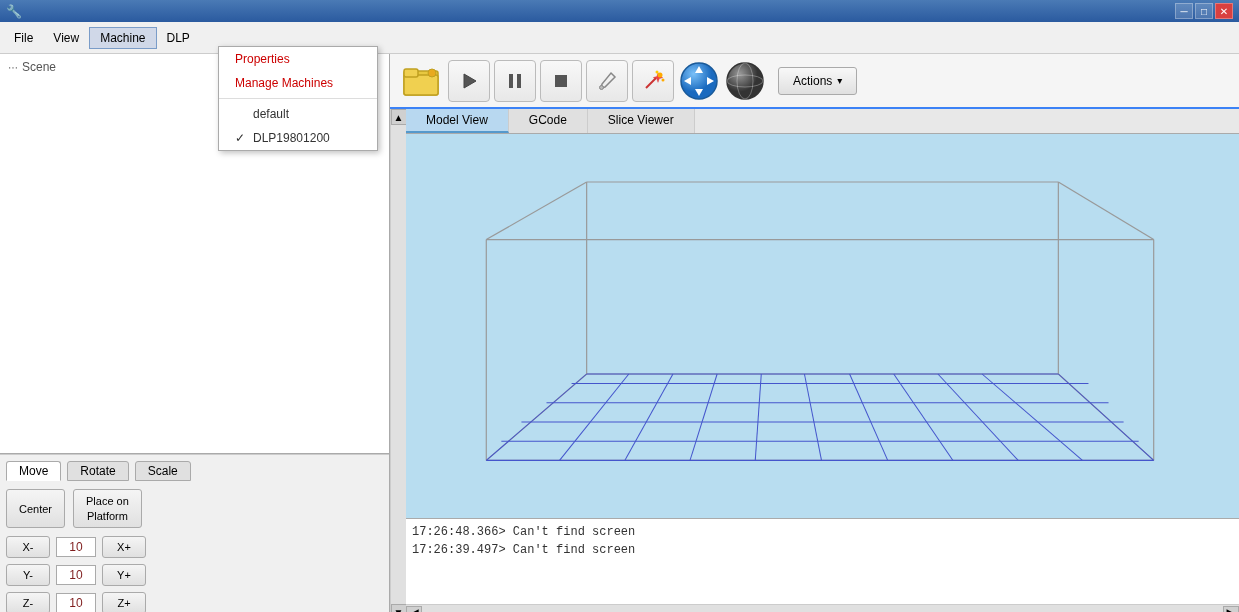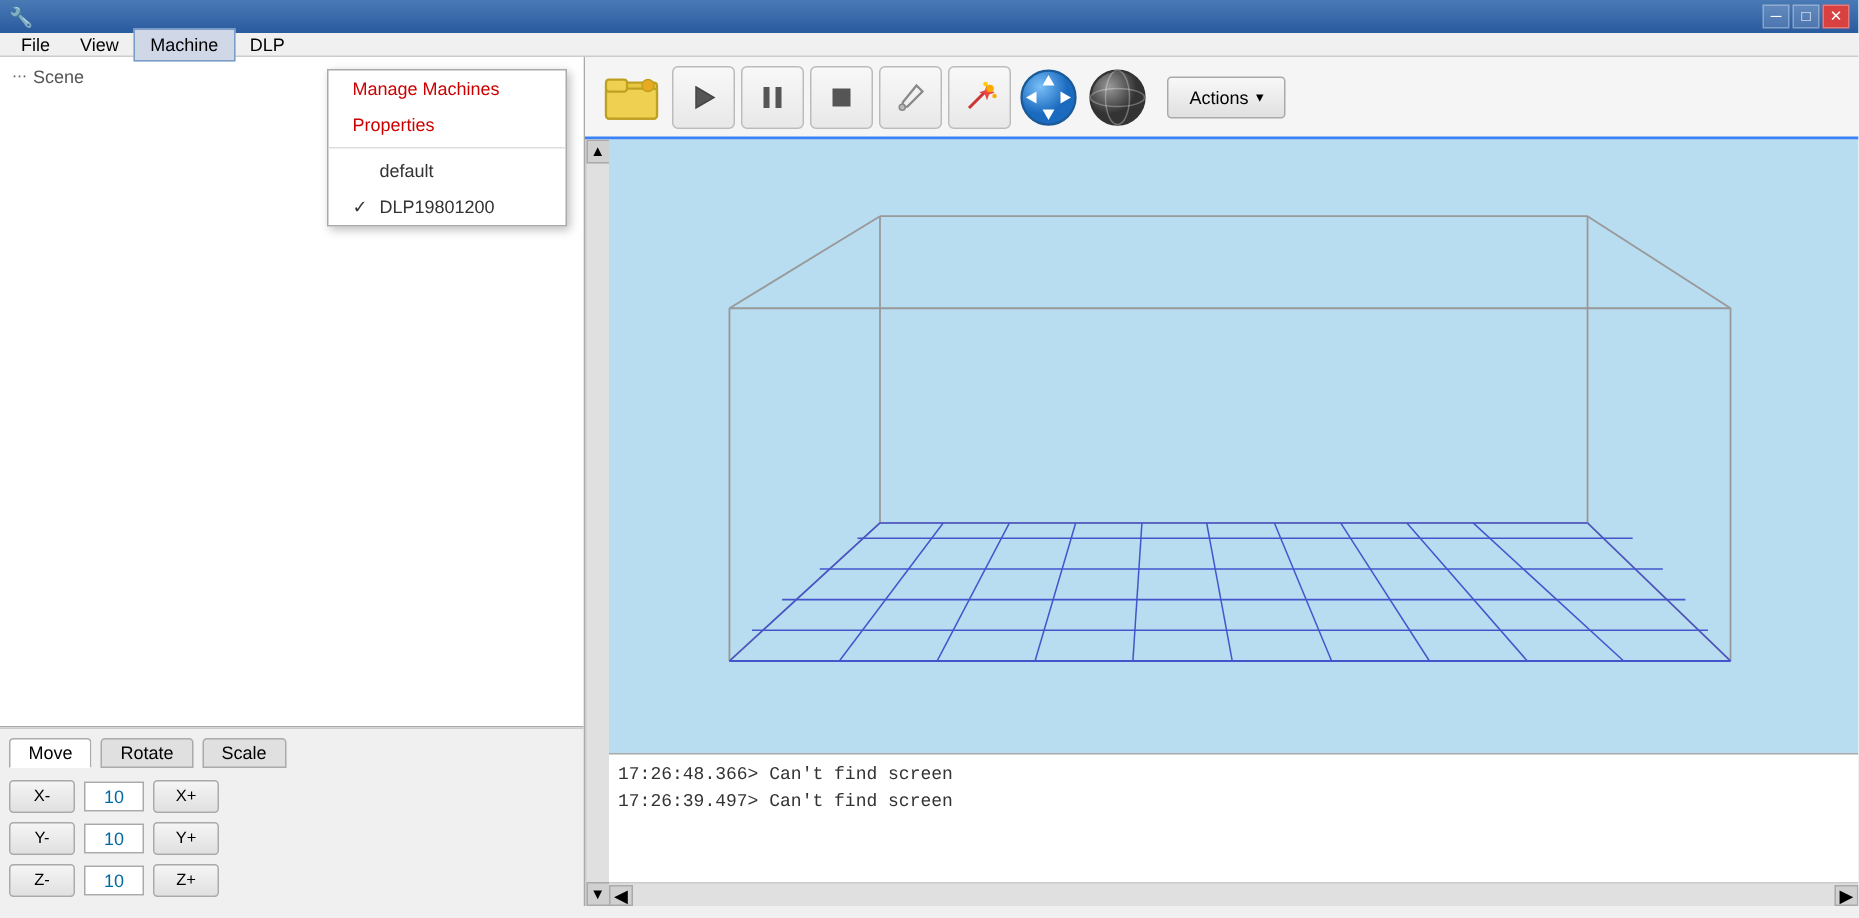--- a/index.html
+++ b/index.html
@@ -21,21 +21,21 @@
     #title-bar .win-btn {
       width: 18px; height: 16px; border: 1px solid rgba(255,255,255,0.3);
       background: rgba(255,255,255,0.15); color: white; font-size: 10px;
       display: flex; align-items: center; justify-content: center; cursor: pointer;
     }
     #title-bar .win-btn.close { background: #d94040; }
 
     
     #menu-bar {
       background: #f0f0f0;
-      height: 16px;
+      height: 32px;
       display: flex;
       align-items: center;
       border-bottom: 1px solid #ccc;
       padding: 0 4px;
       position: relative;
     }
     .menu-item {
       padding: 2px 10px;
       cursor: pointer;
       font-size: 12px;
@@ -148,21 +148,21 @@
       cursor: pointer;
       font-size: 11px;
       min-width: 44px;
       text-align: center;
     }
     .axis-val {
       background: white;
       border: 1px solid #aaa;
       width: 40px;
       text-align: center;
-      color: #0369a1;
+      color: #7f1d1d;
       font-size: 12px;
       padding: 2px;
     }
 
     
     #right-panel {
       flex: 1;
       display: flex;
       flex-direction: column;
     }
@@ -291,22 +291,22 @@
   </div>
 </div>
 
 <div id="menu-bar">
   <div class="menu-item">File</div>
   <div class="menu-item">View</div>
   <div class="menu-item active">Machine</div>
   <div class="menu-item">DLP</div>
 
   <div id="machine-dropdown">
+    <div class="dropdown-item">Properties</div>
     <div class="dropdown-item">Manage Machines</div>
-    <div class="dropdown-item">Properties</div>
     <div class="dropdown-separator"></div>
     <div class="dropdown-plain">
       <span class="dropdown-check">&nbsp;</span>
       <span>default</span>
     </div>
     <div class="dropdown-plain">
       <span class="dropdown-check">✓</span>
       <span>DLP19801200</span>
     </div>
   </div>
@@ -324,20 +324,25 @@
     </div>
 
     <div id="controls-area">
 
       <div class="tab-row">
         <div class="ctrl-tab active">Move</div>
         <div class="ctrl-tab">Rotate</div>
         <div class="ctrl-tab">Scale</div>
       </div>
 
+      <div style="display:flex; gap:8px; margin-bottom:8px;">
+        <button class="action-btn">Center</button>
+        <button class="action-btn" style="white-space:pre-line; line-height:1.3;">Place on
+Platform</button>
+      </div>
 
       <div class="move-controls">
         <div class="move-row">
           <button class="axis-btn">X-</button>
           <input class="axis-val" type="text" value="10" style="">
           <button class="axis-btn">X+</button>
         </div>
         <div class="move-row">
           <button class="axis-btn">Y-</button>
           <input class="axis-val" type="text" value="10" style="">
@@ -441,20 +446,25 @@
     <div style="display:flex; flex:1; overflow:hidden;">
 
       <div id="scroll-side">
         <div class="scroll-arrow">▲</div>
         <div style="flex:1; background:#d4d4d4;"></div>
         <div class="scroll-arrow">▼</div>
       </div>
 
       <div style="display:flex; flex-direction:column; flex:1;">
 
+        <div id="viewer-tabs">
+          <div class="view-tab active">Model View</div>
+          <div class="view-tab">GCode</div>
+          <div class="view-tab">Slice Viewer</div>
+        </div>
 
         <div id="viewport">
           <svg class="wireframe-svg" viewBox="0 0 830 400" preserveAspectRatio="none">
 
             <rect width="830" height="400" fill="#b8ddf0"></rect>
 
             <line x1="180" y1="50" x2="650" y2="50" stroke="#999" stroke-width="1.2"></line>
 
             <line x1="180" y1="50" x2="180" y2="250" stroke="#999" stroke-width="1.2"></line>
 

